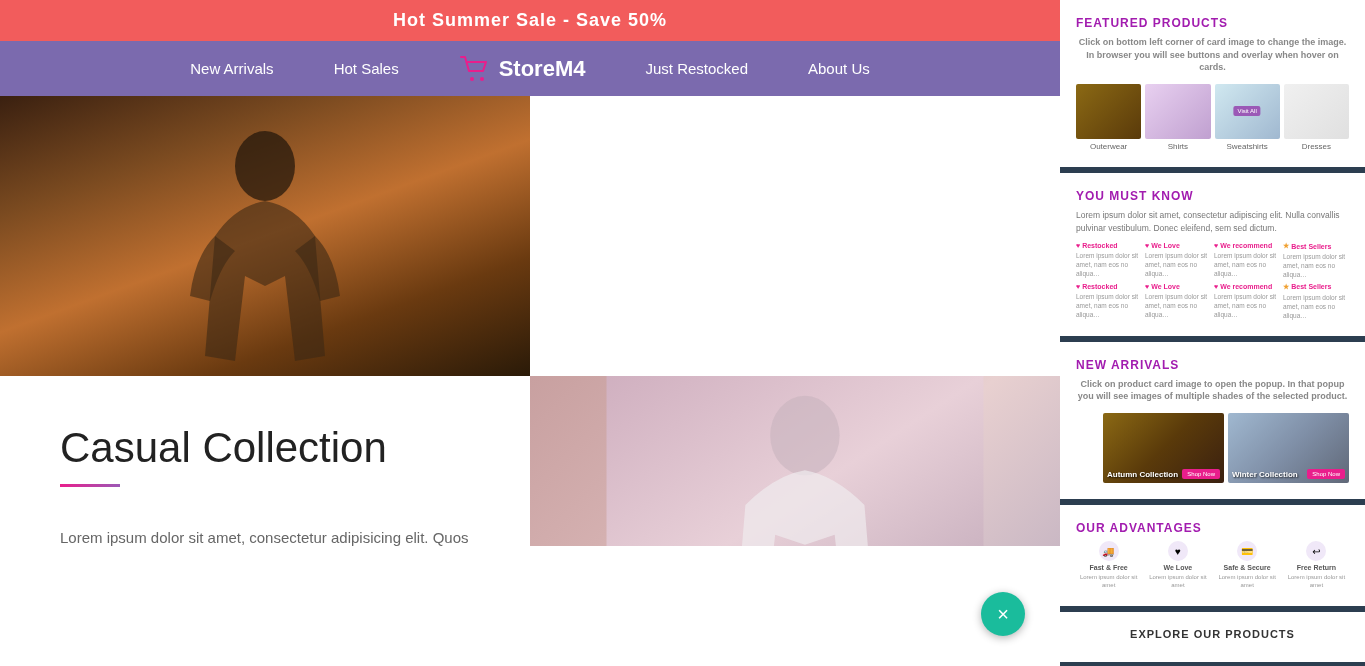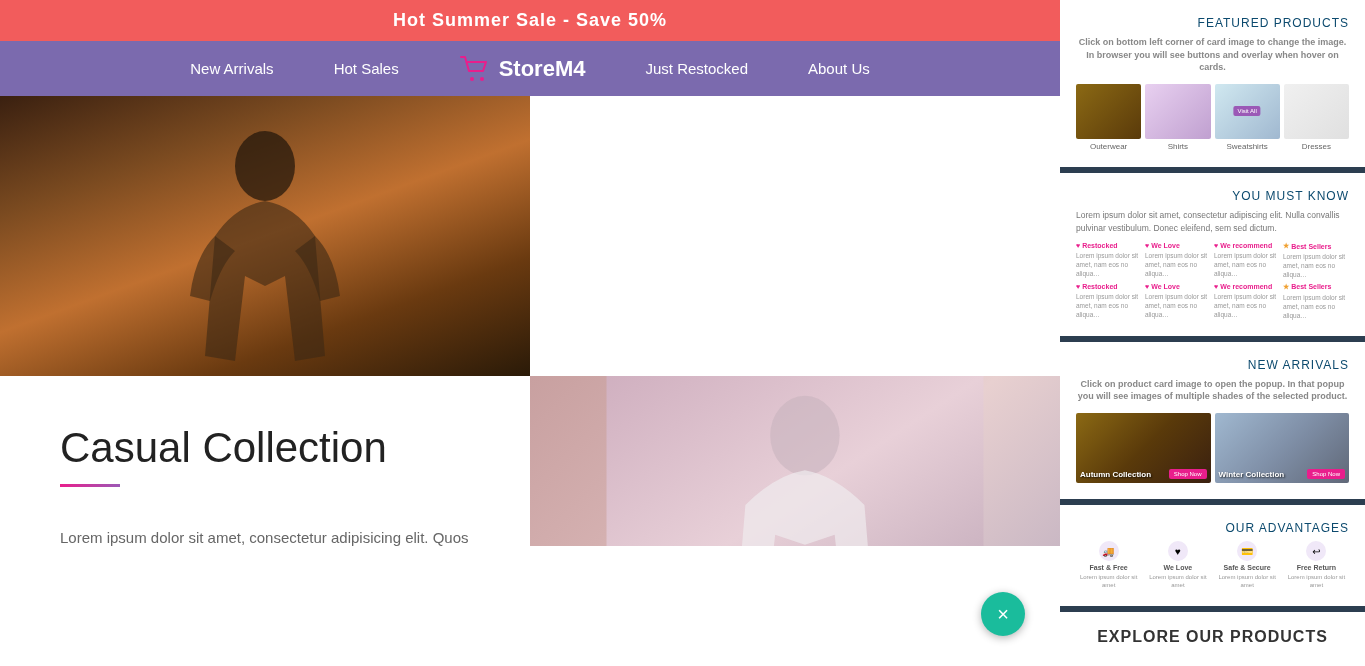--- a/index.html
+++ b/index.html
@@ -181,24 +181,24 @@
     }
 
     
     .panel-section {
       background: white;
       margin: 0;
       padding: 16px;
       border-bottom: 6px solid #2c3e50;
     }
     .panel-section-title {
-      text-align: right;
+      text-align: left;
       font-size: 12px;
-      font-weight: normal;
-      color: #0c4a6e;
+      font-weight: bold;
+      color: #a21caf;
       letter-spacing: 1px;
       margin-bottom: 6px;
       text-transform: uppercase;
     }
     .panel-section-subtitle {
       text-align: center;
       font-size: 9px;
       color: #888;
       margin-bottom: 10px;
       line-height: 1.4;
@@ -278,20 +278,21 @@
       line-height: 1.4;
     }
     .heart-icon { color: #e91e8c; }
     .star-icon { color: #f0a030; }
 
     
     .new-arrivals-grid {
       display: grid;
       grid-template-columns: 1fr 1fr;
       gap: 4px;
+      margin-left: 27px;
     }
     .new-arrival-item {
       position: relative;
       overflow: hidden;
       border-radius: 2px;
     }
     .new-arrival-img {
       width: 100%;
       height: 70px;
     }
@@ -353,21 +354,21 @@
     .advantage-text {
       font-size: 6px;
       color: #999;
       line-height: 1.3;
       text-align: center;
     }
 
     
     .explore-title {
       text-align: center;
-      font-size: 16px;
+      font-size: 11px;
       font-weight: bold;
       color: #333;
       letter-spacing: 1px;
       margin-bottom: 6px;
       text-transform: uppercase;
     }
 
     
     .close-btn {
       position: fixed;

